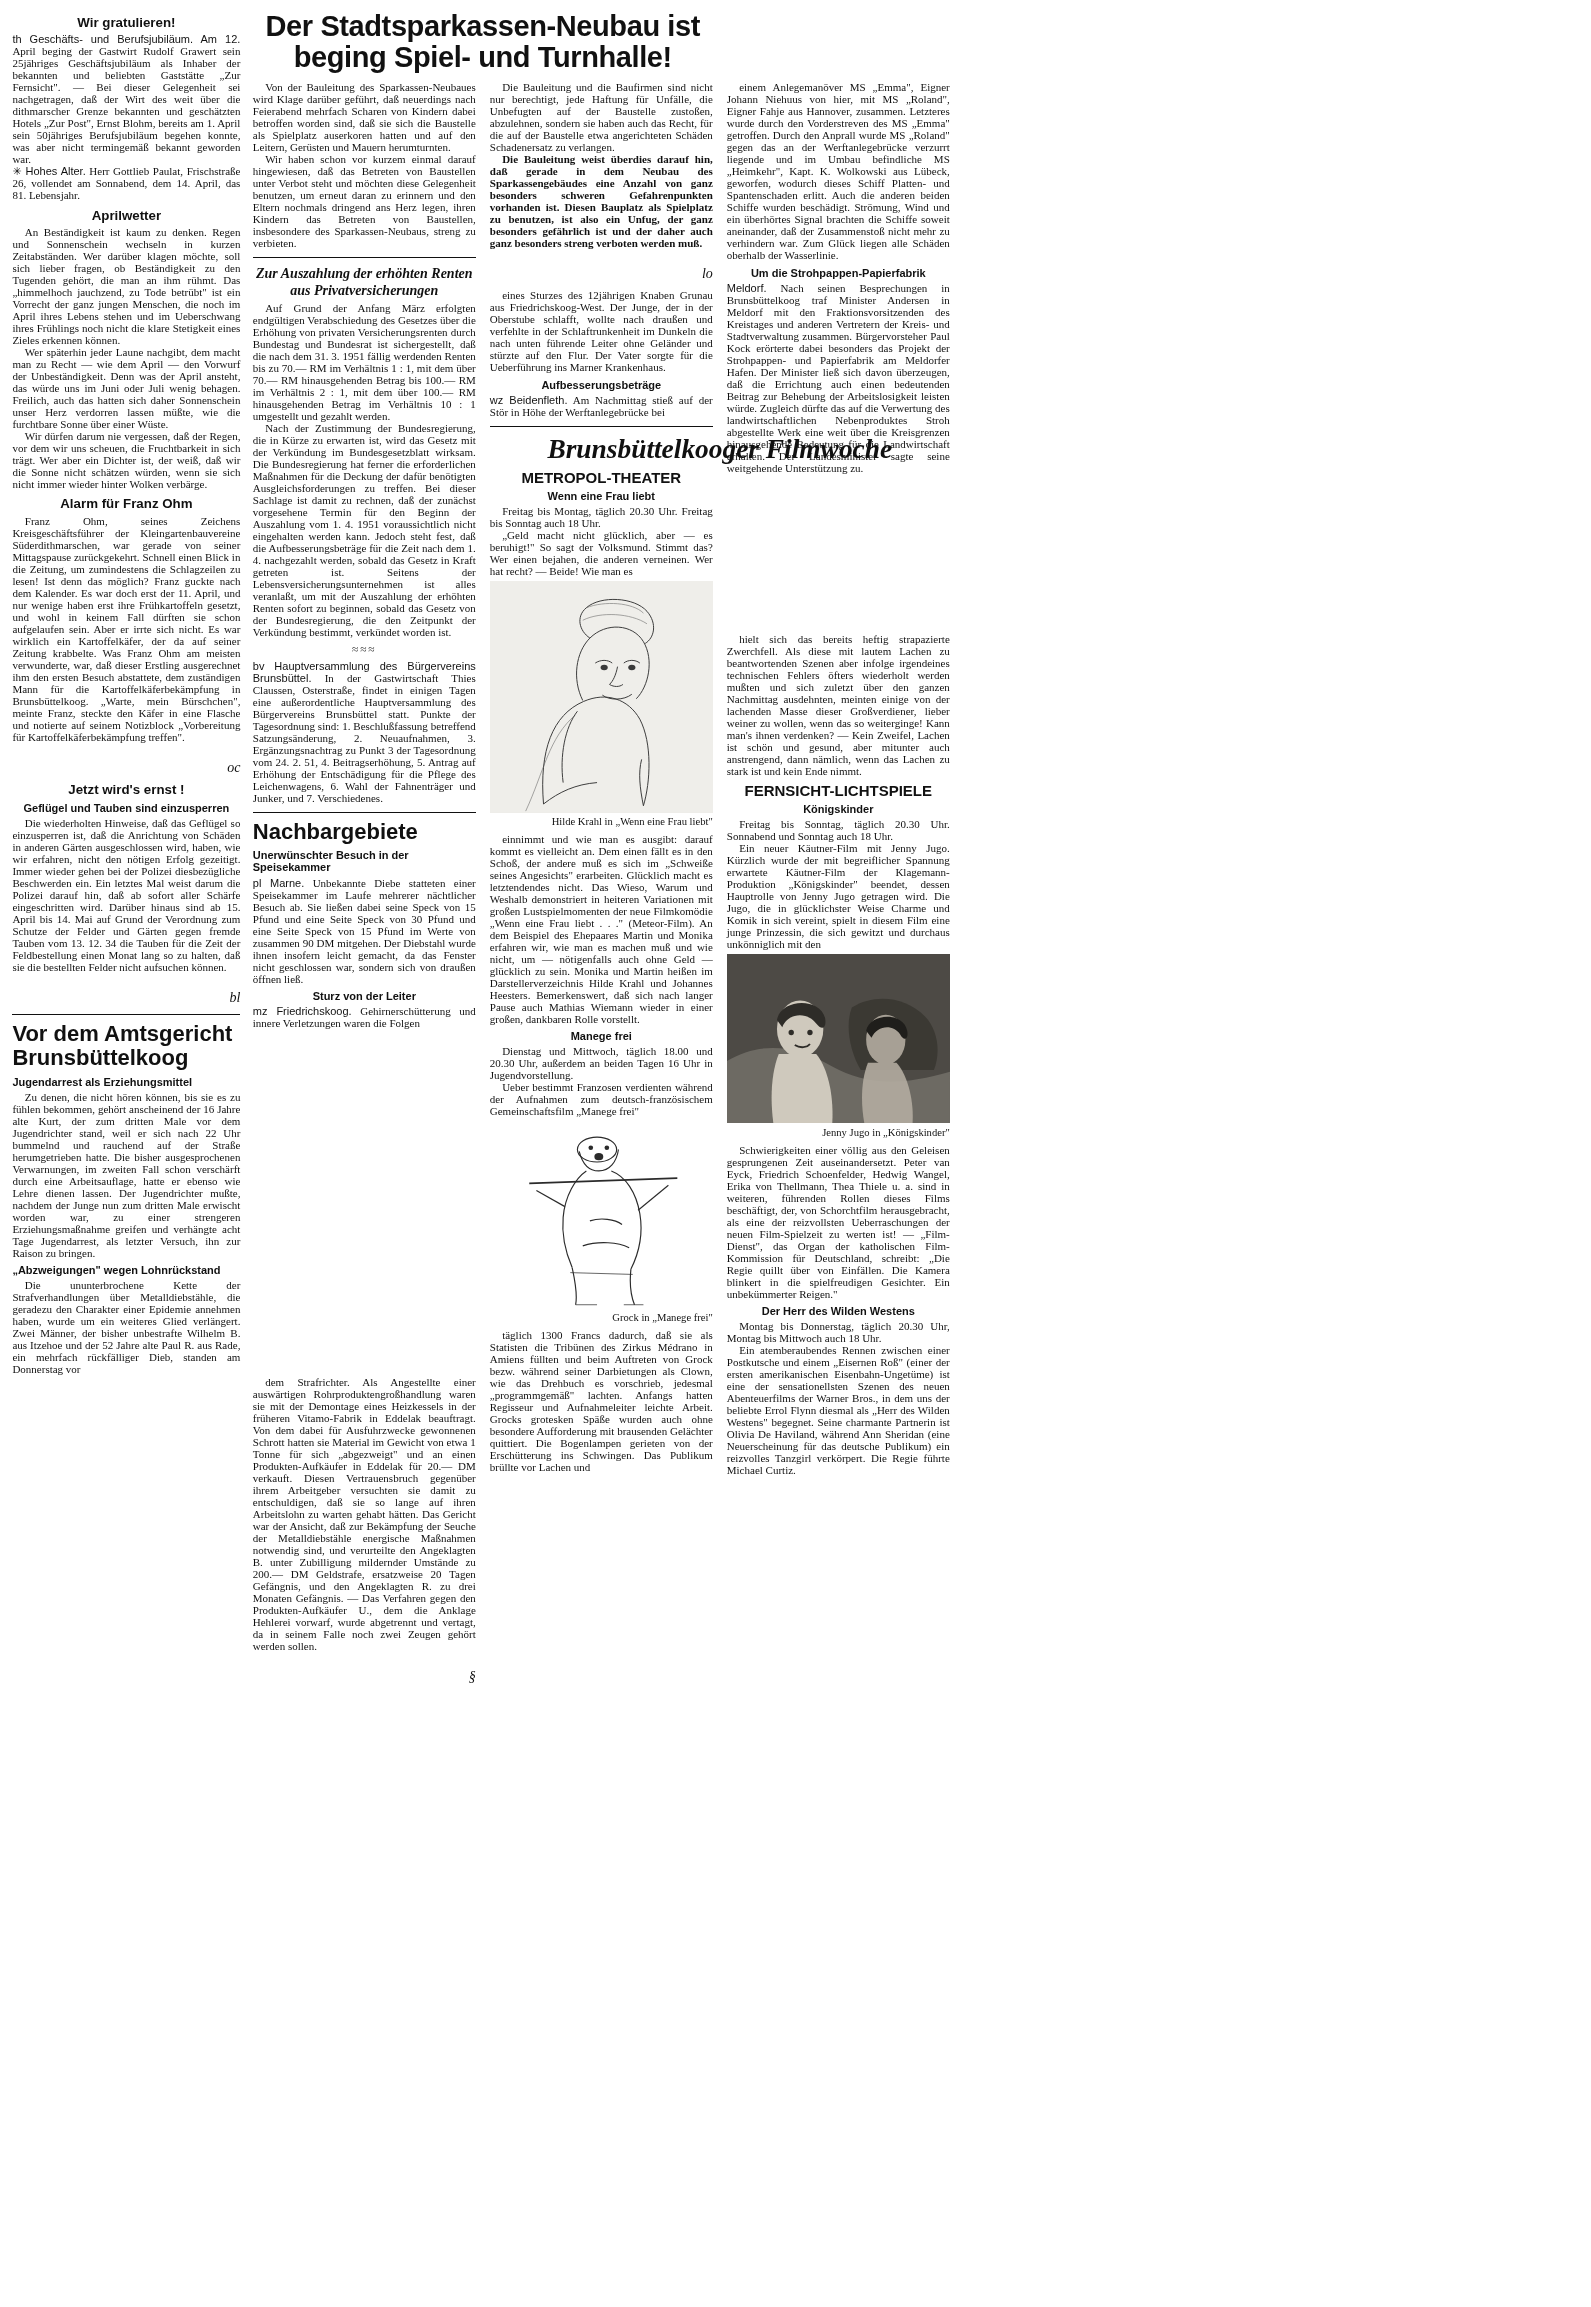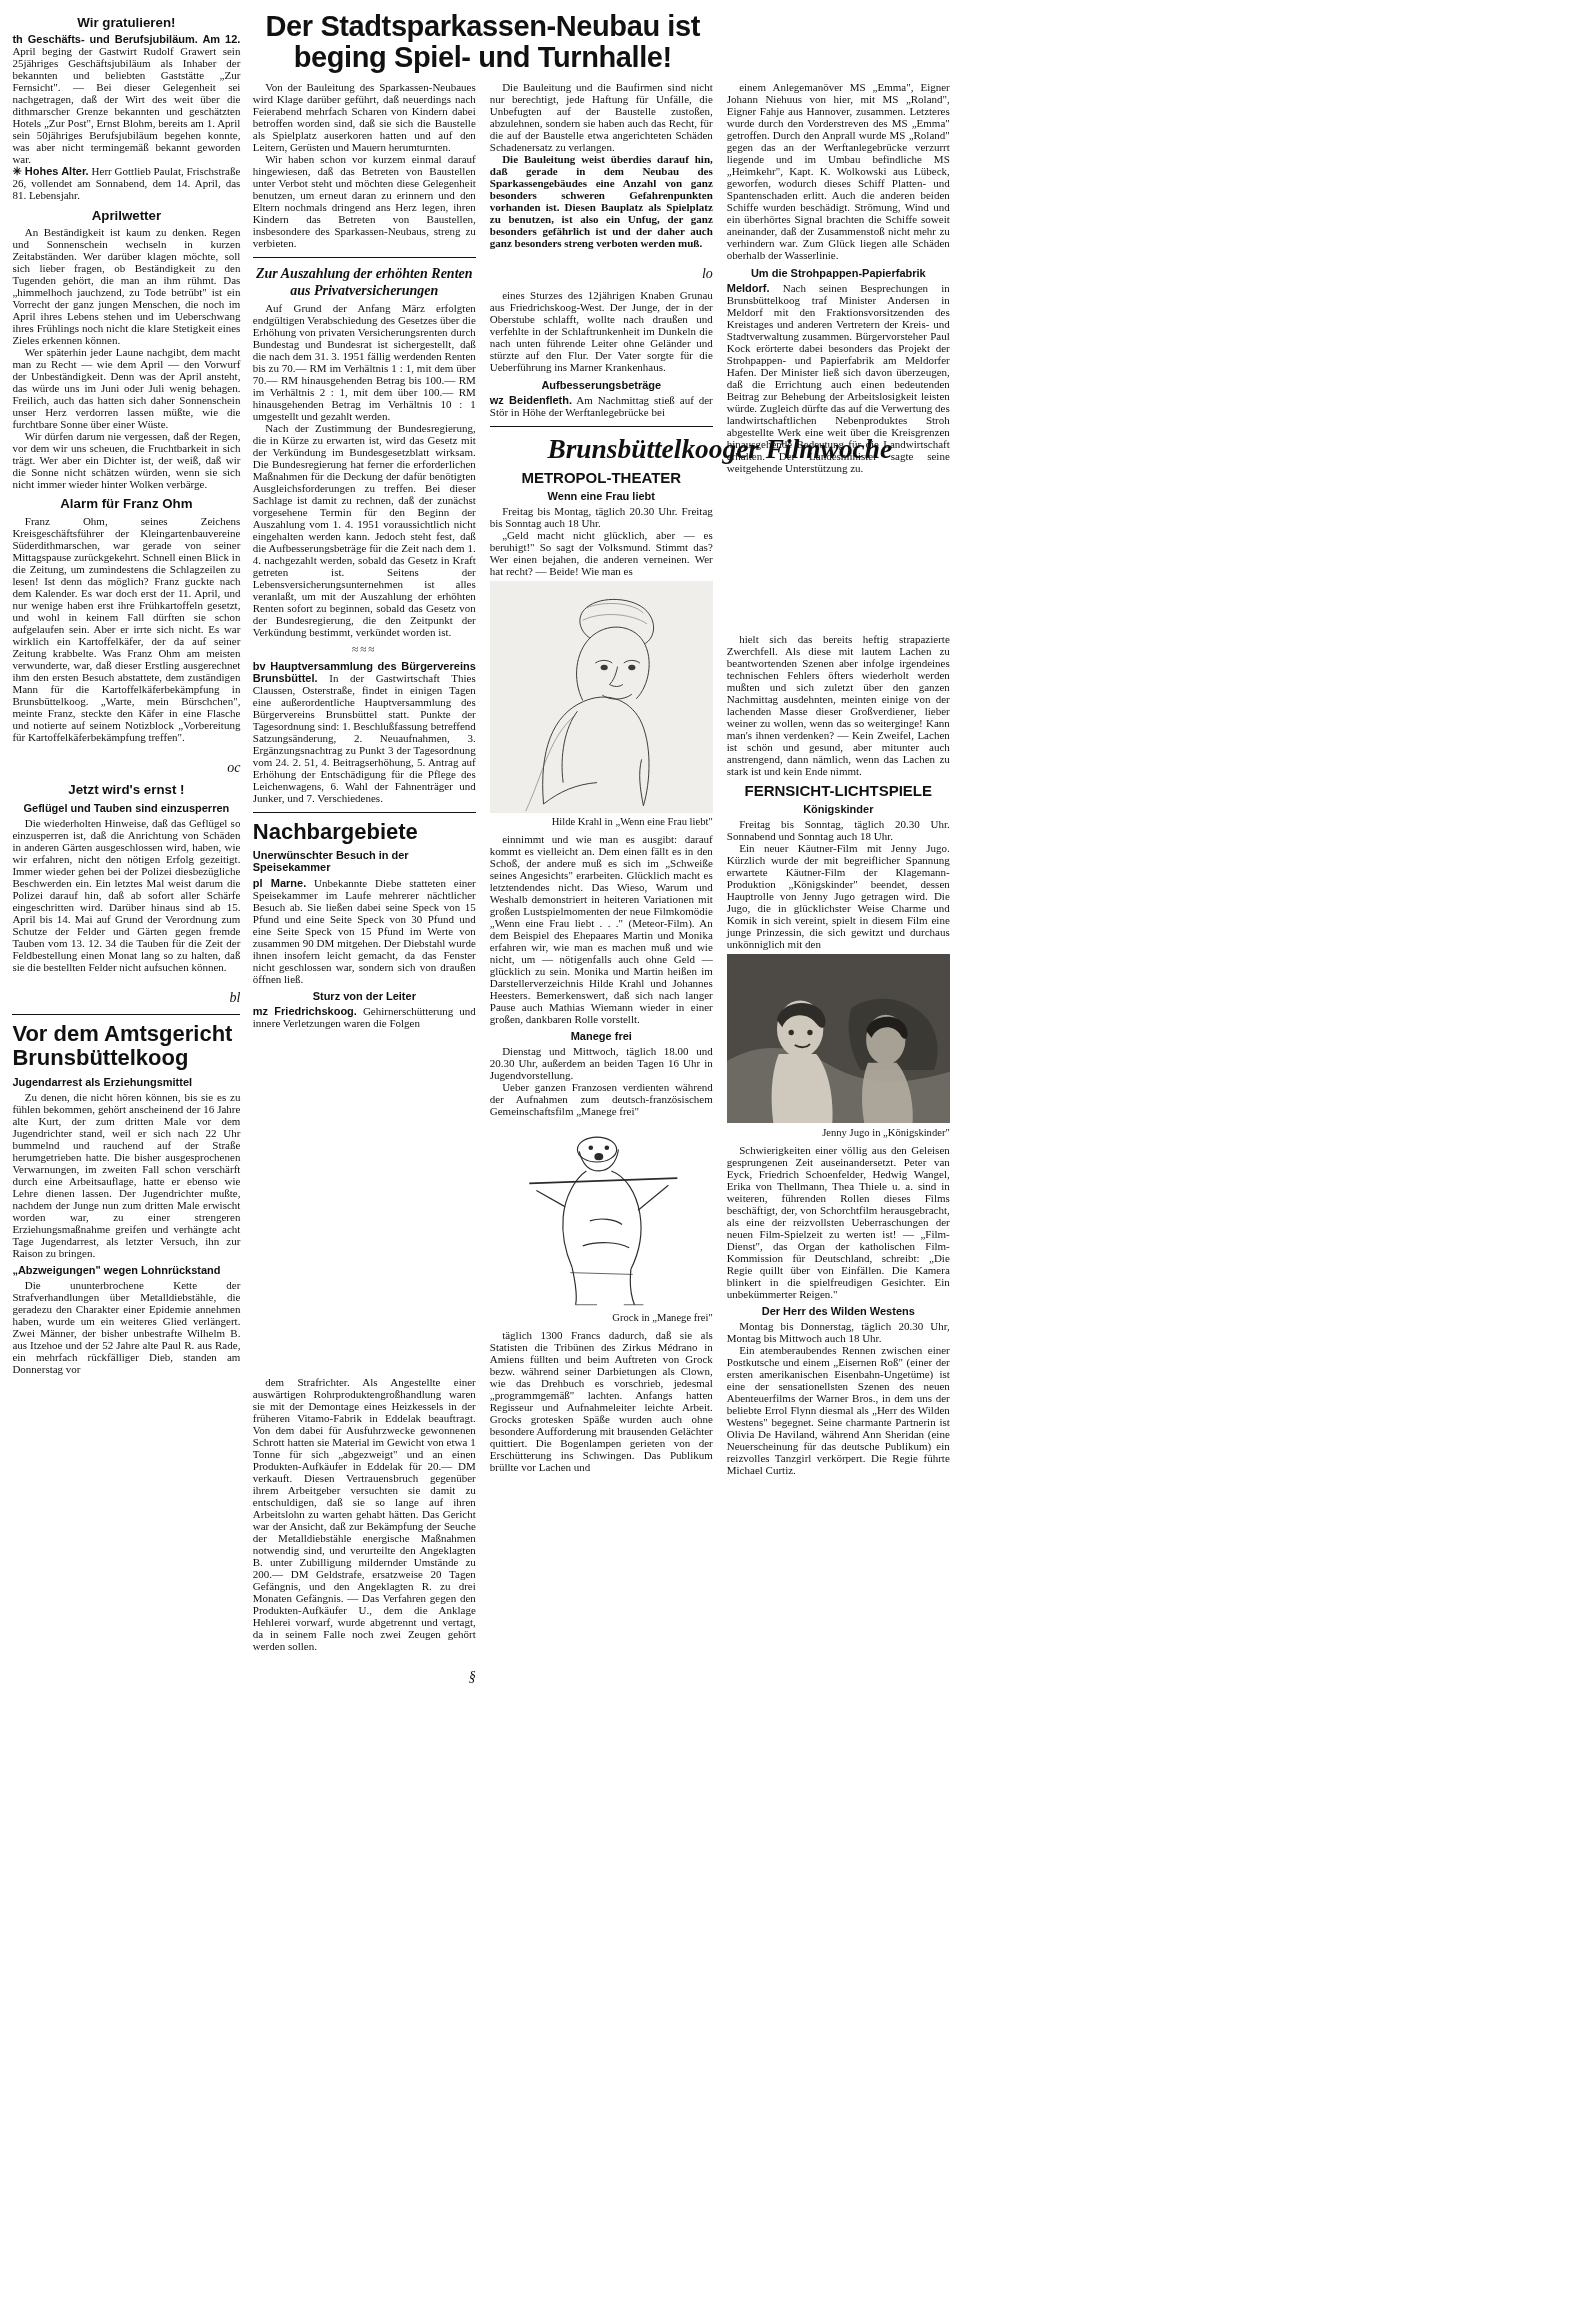--- a/index.html
+++ b/index.html
@@ -127,21 +127,21 @@
     font-family:Liberation Serif, serif;
   }
   .illus{
     width:100%;
     background:#e8e6e2;
     display:block;
     margin:3.5px 0 1.8px 0;
   }
   .block-hdg-inline{
     font-family:"Liberation Sans", sans-serif;
-    font-weight:bold;
+    font-weight:normal;
     font-size:11px;
   }
 </style>
 </head>
 <body>
 
 <div class="page">
 
   <div class="cols">
 
@@ -239,21 +239,21 @@
               <path d="M108 30 C128 22 160 24 172 36"></path>
               <path d="M104 44 C124 34 158 36 176 48"></path>
               <path d="M40 258 C60 215 66 175 96 150"></path>
             </g>
           </svg>
           <div class="caption">Hilde Krahl in „Wenn eine Frau liebt"</div>
 
           <p>einnimmt und wie man es ausgibt: darauf kommt es vielleicht an. Dem einen fällt es in den Schoß, der andere muß es sich im „Schweiße seines Angesichts" erarbeiten. Glücklich macht es letztendendes nicht. Das Wieso, Warum und Weshalb demonstriert in heiteren Variationen mit großen Lustspielmomenten der neue Filmkomödie „Wenn eine Frau liebt . . ." (Meteor-Film). An dem Beispiel des Ehepaares Martin und Monika erfahren wir, wie man es machen muß und wie nicht, um — nötigenfalls auch ohne Geld — glücklich zu sein. Monika und Martin heißen im Darstellerverzeichnis Hilde Krahl und Johannes Heesters. Bemerkenswert, daß sich nach langer Pause auch Mathias Wiemann wieder in einer großen, dankbaren Rolle vorstellt.</p>
           <div class="hdg-sm">Manege frei</div>
           <p>Dienstag und Mittwoch, täglich 18.00 und 20.30 Uhr, außerdem an beiden Tagen 16 Uhr in Jugendvorstellung.</p>
-          <p>Ueber ganzen Franzosen verdienten während der Aufnahmen zum deutsch-französischem Gemeinschaftsfilm „Manege frei"</p>
+          <p>Ueber bestimmt Franzosen verdienten während der Aufnahmen zum deutsch-französischem Gemeinschaftsfilm „Manege frei"</p>
 
           <svg class="illus" viewBox="0 0 250 210">
             <rect width="250" height="210" fill="#ffffff"></rect>
             <g stroke="#2b2b2b" fill="none" stroke-width="1.3">
               <ellipse cx="120" cy="32" rx="22" ry="14"></ellipse>
               <path d="M100 34 C104 50 112 56 122 56 C134 56 142 46 144 32"></path>
               <path d="M108 56 C96 64 84 84 82 108 C80 130 86 150 92 164"></path>
               <path d="M136 56 C152 62 164 80 168 104 C172 128 166 150 158 166"></path>
               <path d="M92 164 C96 182 98 196 96 206"></path>
               <path d="M158 166 C156 184 158 196 162 206"></path>

